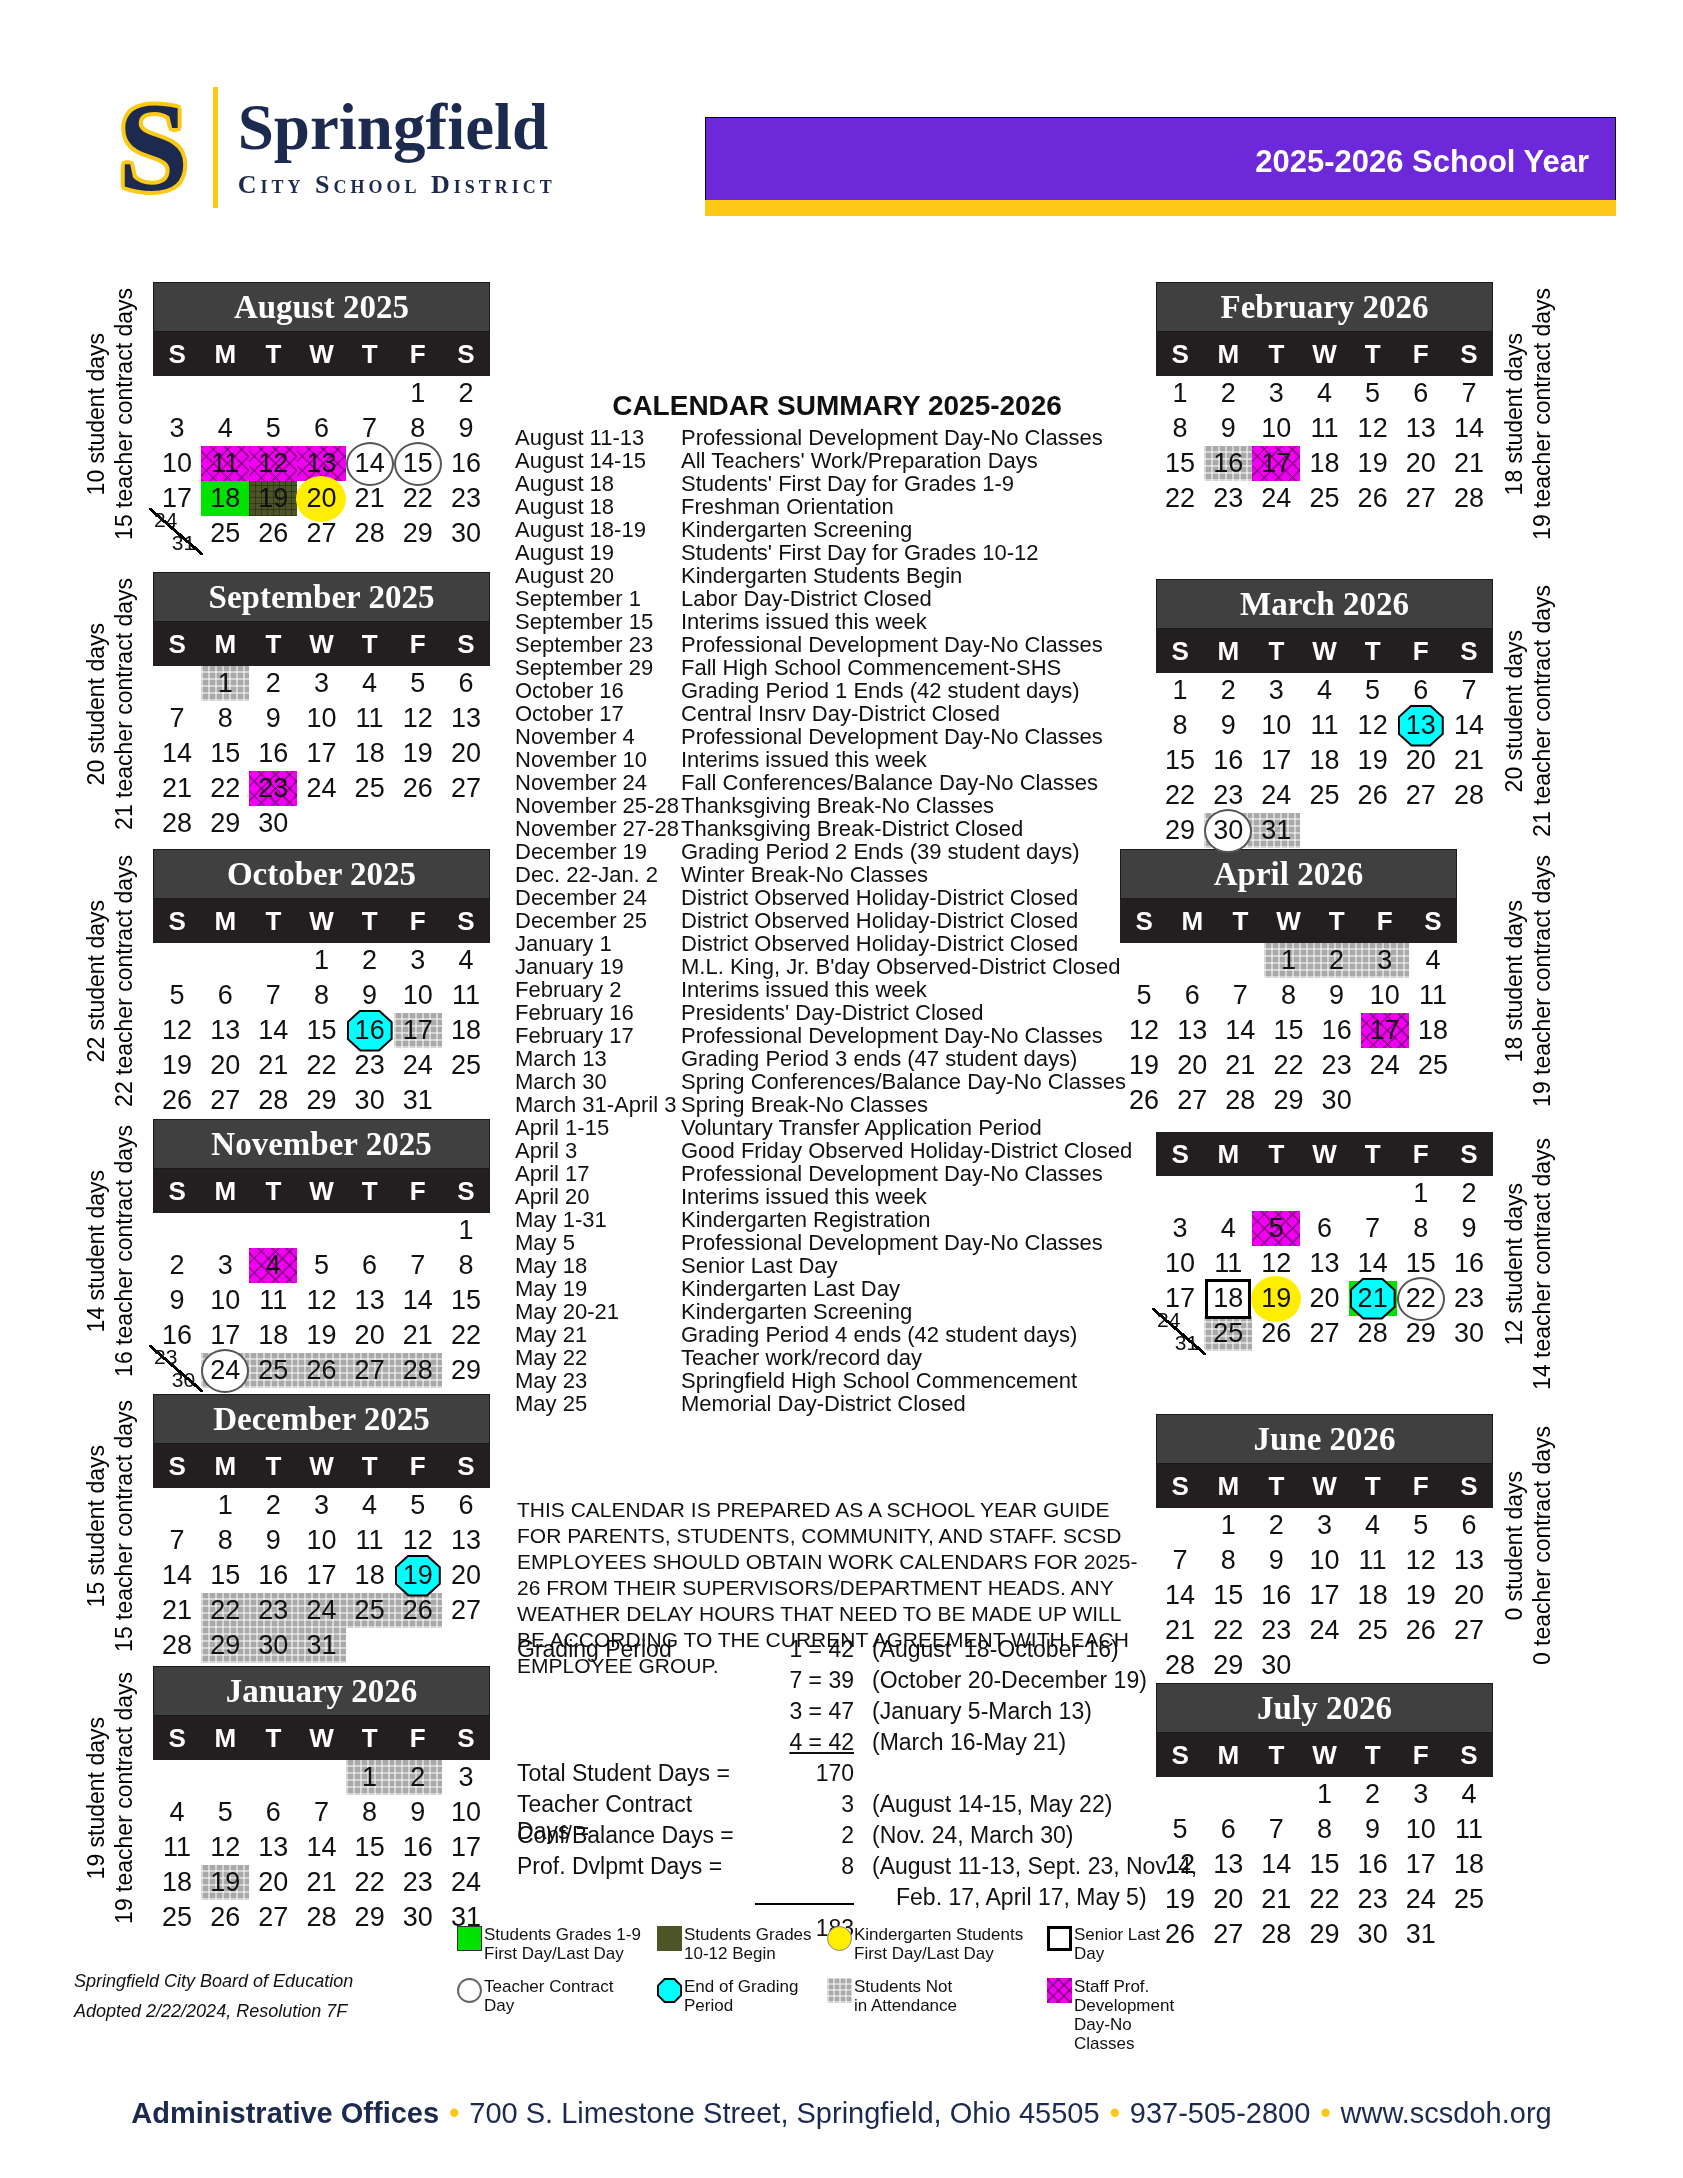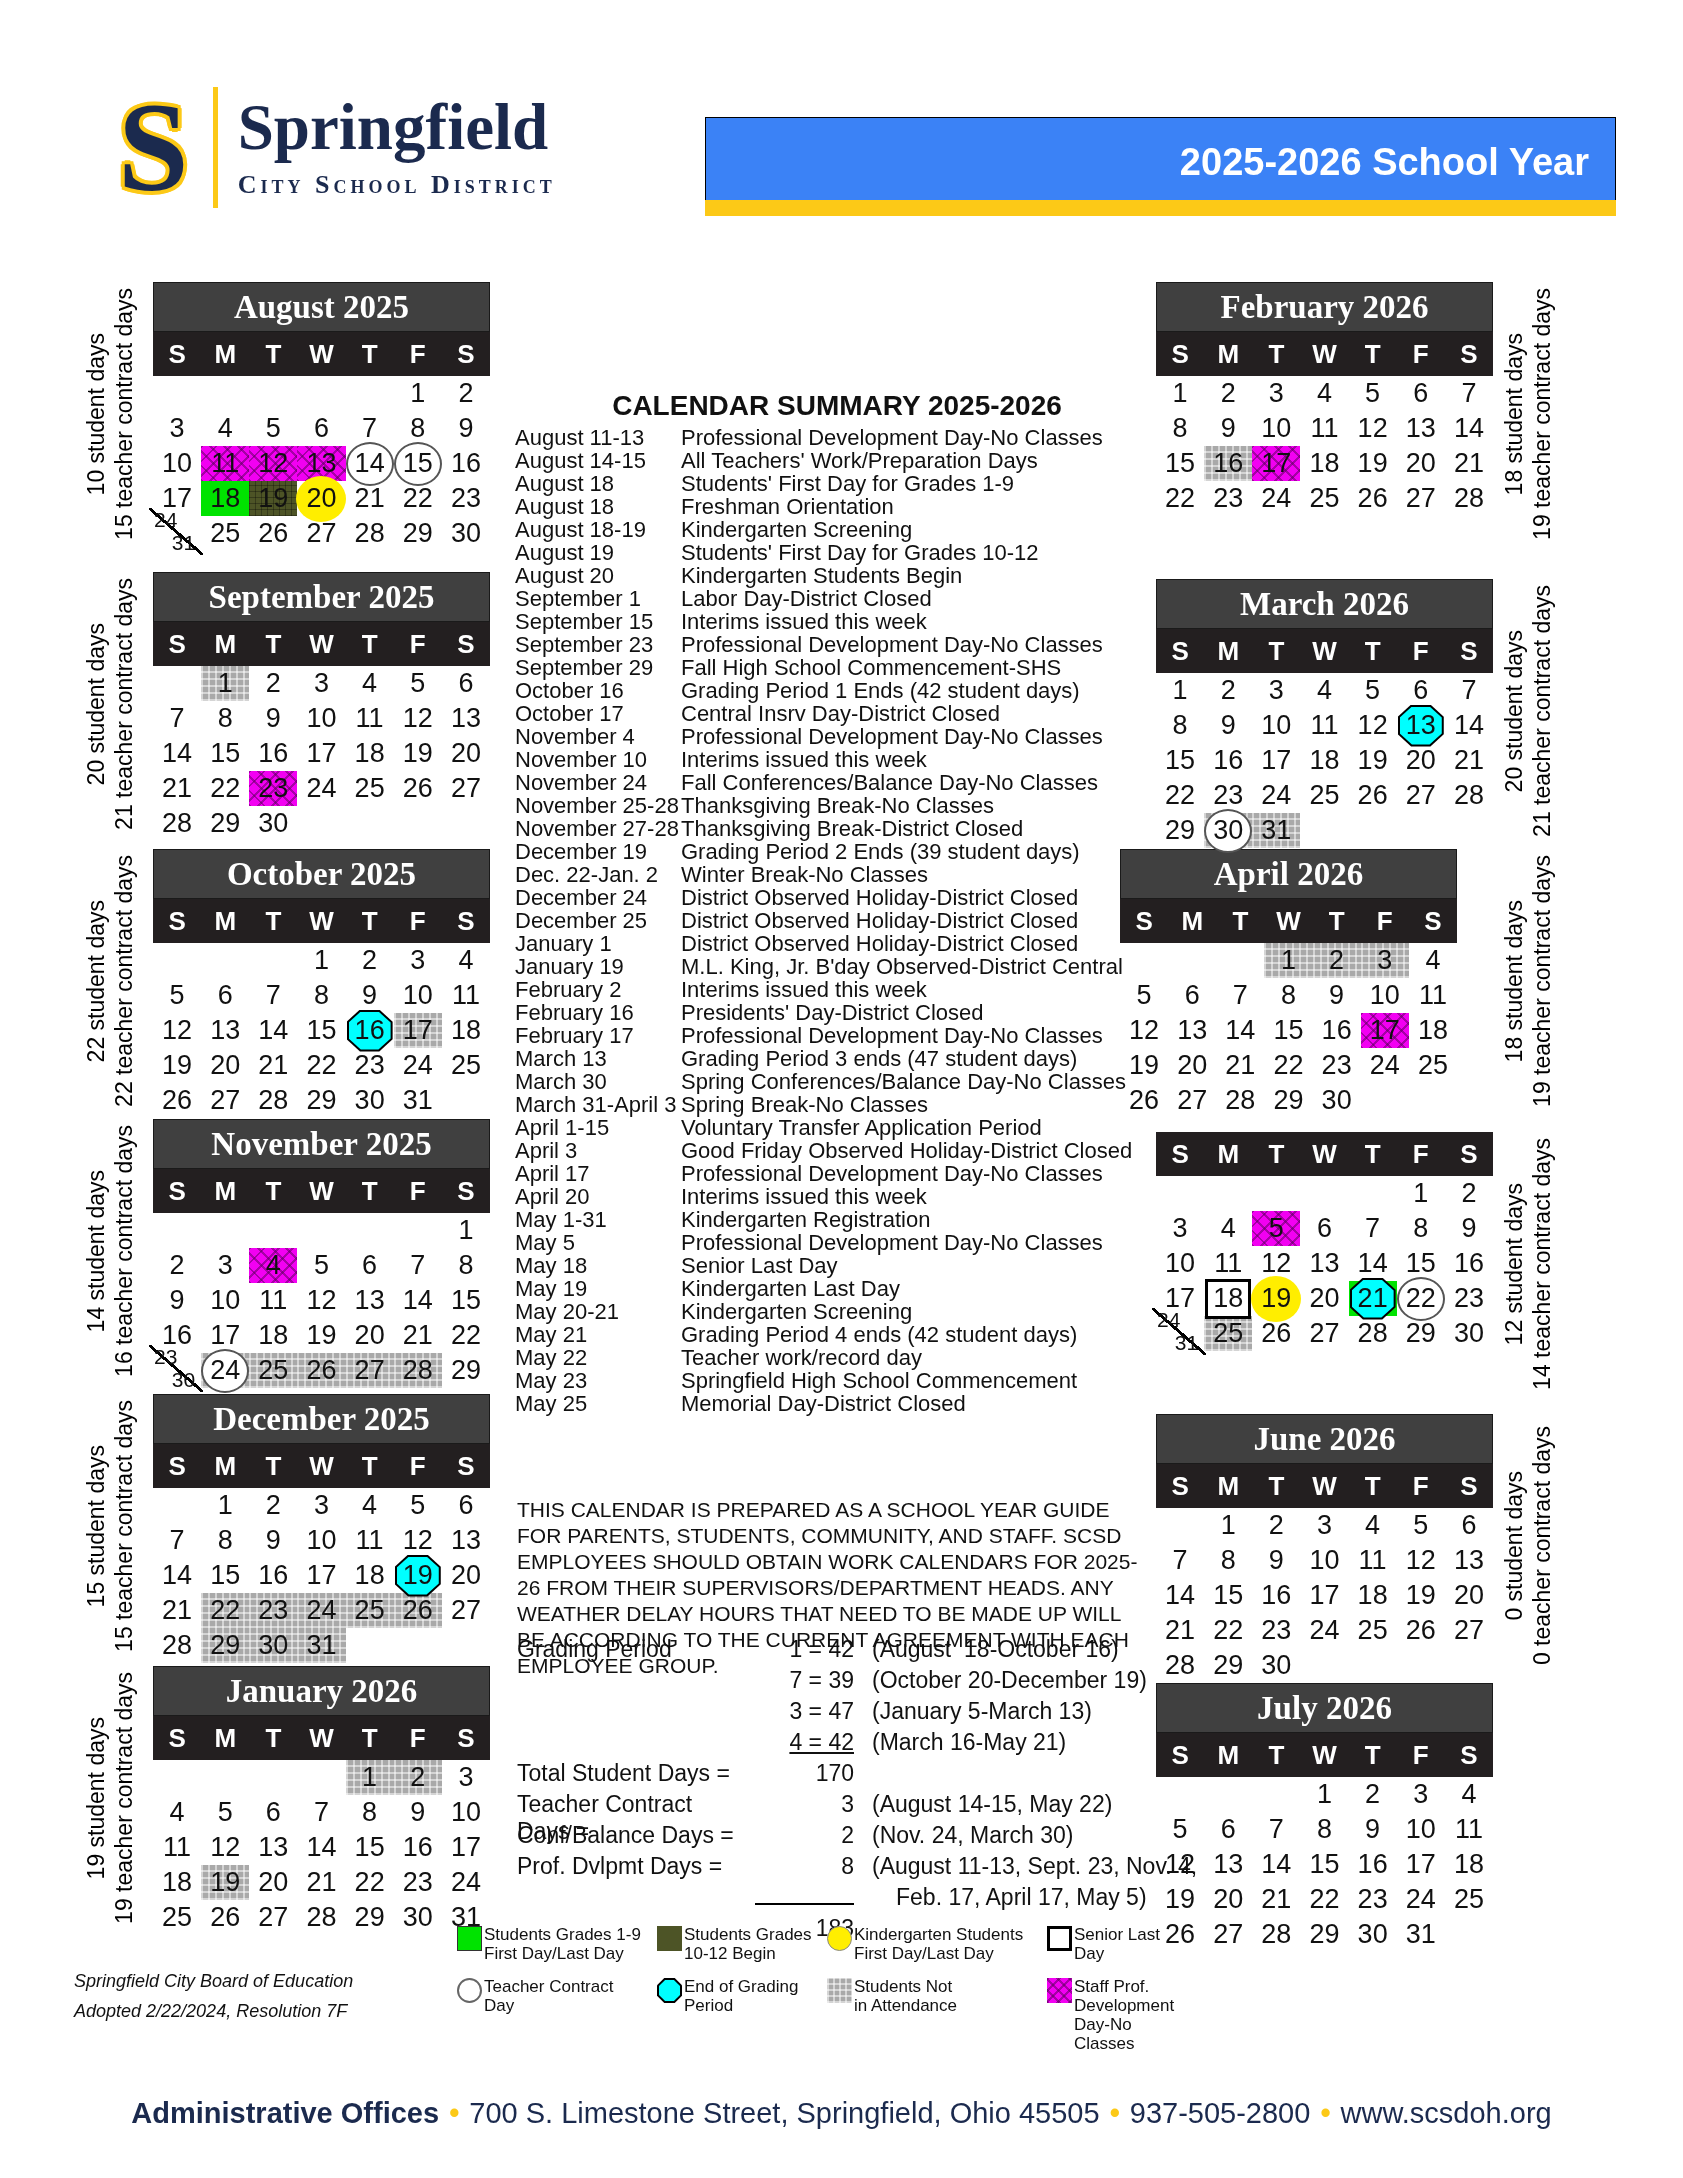--- a/index.html
+++ b/index.html
@@ -9,22 +9,22 @@
   
   .logo{position:absolute;left:104px;top:87px;display:flex;align-items:center;}
   .logo-s{font-family:"Liberation Serif",serif;font-weight:bold;font-size:127px;line-height:119px;
           color:#1b2a4e;padding:0 14px;
           text-shadow:-4px 0 #fcc917,4px 0 #fcc917,0 -4px #fcc917,0 4px #fcc917,
                       -3px -3px #fcc917,3px 3px #fcc917,-3px 3px #fcc917,3px -3px #fcc917;}
   .logo-bar{width:5px;height:121px;background:#fcc917;margin:0 20px 0 10px;}
   .logo-name{font-family:"Liberation Serif",serif;font-size:65px;font-weight:bold;color:#1b2a4e;line-height:65px;}
   .logo-sub{font-family:"Liberation Serif",serif;font-size:26px;letter-spacing:4px;color:#1b2a4e;
             font-variant:small-caps;margin-top:10px;font-weight:bold;}
-  .yearbar{position:absolute;left:705px;top:117px;width:911px;height:90px;background:#3b82f6;
-           color:#fff;font-size:38px;font-weight:bold;display:flex;align-items:center;
+  .yearbar{position:absolute;left:705px;top:117px;width:911px;height:90px;background:#6d28d9;
+           color:#fff;font-size:31px;font-weight:bold;display:flex;align-items:center;
            justify-content:flex-end;padding-right:26px;box-sizing:border-box;border:1px solid #000;}
   .goldbar{position:absolute;left:705px;top:200px;width:911px;height:16px;background:#fcc917;}
 
   
   .month{position:absolute;width:337px;}
   .m-title{height:48px;background:#404040;border:1px solid #1a1a1a;color:#fff;text-align:center;
            font-family:"Liberation Serif",serif;font-weight:bold;font-size:33px;line-height:48px;}
   .m-dow{height:44px;background:#231f20;display:grid;grid-template-columns:repeat(7,1fr);
          color:#fff;font-size:26px;font-weight:600;align-items:center;text-align:center;}
   .m-grid{display:grid;grid-template-columns:repeat(7,1fr);grid-auto-rows:35px;font-size:27px;}
@@ -217,21 +217,21 @@
       <div class="s-row">
         <div class="s-date">December 25</div>
         <div class="s-desc">District Observed Holiday-District Closed</div>
       </div>
       <div class="s-row">
         <div class="s-date">January 1</div>
         <div class="s-desc">District Observed Holiday-District Closed</div>
       </div>
       <div class="s-row">
         <div class="s-date">January 19</div>
-        <div class="s-desc">M.L. King, Jr. B'day Observed-District Central</div>
+        <div class="s-desc">M.L. King, Jr. B'day Observed-District Closed</div>
       </div>
       <div class="s-row">
         <div class="s-date">February 2</div>
         <div class="s-desc">Interims issued this week</div>
       </div>
       <div class="s-row">
         <div class="s-date">February 16</div>
         <div class="s-desc">Presidents' Day-District Closed</div>
       </div>
       <div class="s-row">

